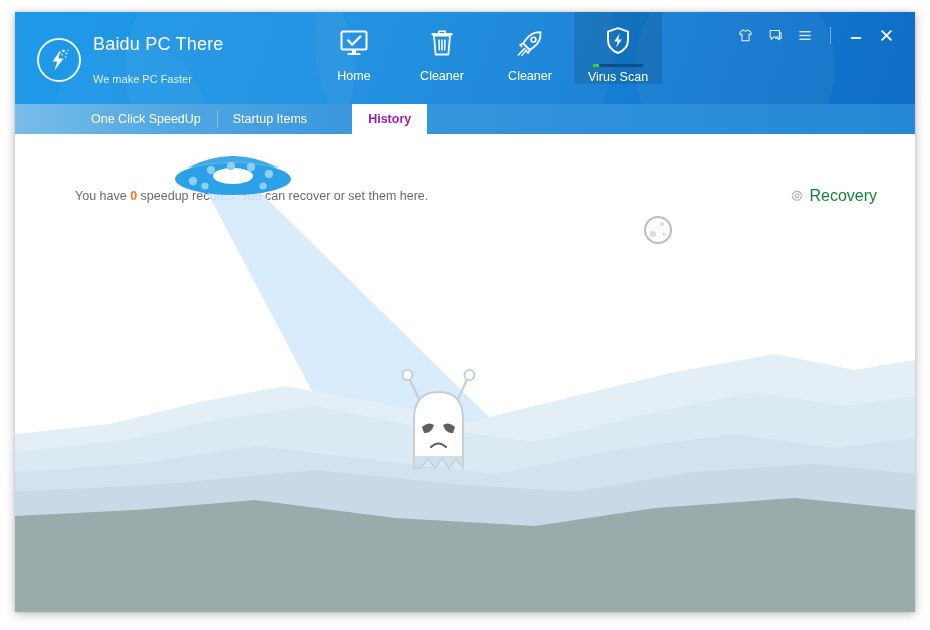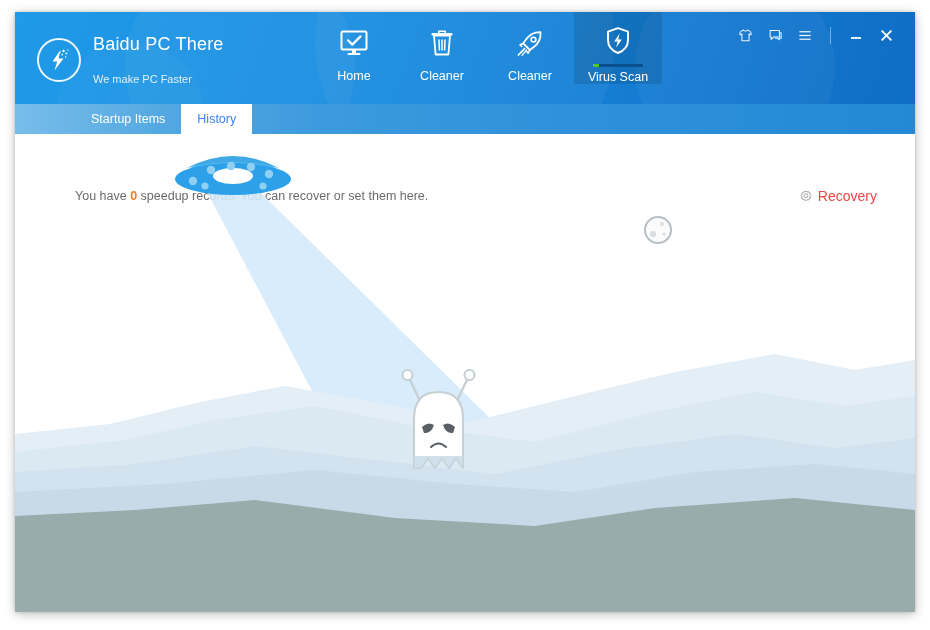--- a/index.html
+++ b/index.html
@@ -140,22 +140,23 @@
     cursor: pointer;
     position: relative;
   }
   .subtab + .subtab::before {
     content: "";
     position: absolute; left: 0; top: 6px; bottom: 6px;
     width: 1px; background: rgba(255,255,255,0.30);
   }
   .subtab.active {
     background: #ffffff;
-    color: #3b82f6;
-    font-weight: normal;
+    color: #a21caf;
+    font-weight: bold;
+    margin-left: 29px;
   }
   .subtab.active::before { display: none; }
 
   
   #content {
     position: relative;
     height: 478px;
     background: #ffffff;
     overflow: hidden;
     text-align: right;
@@ -171,22 +172,22 @@
   #info-text {
     font-size: 12.5px;
     color: #6b6b6b;
   }
   #info-count { color: #f47b20; font-weight: bold; }
   #recovery-link {
     display: flex; align-items: center; gap: 5px;
     cursor: pointer;
   }
   #recovery-label {
-    font-size: 14px;
-    color: #ef4444;
+    font-size: 16px;
+    color: #15803d;
   }
 
   
   #scene {
     position: absolute;
     left: 0; top: 0; right: 0; bottom: 0;
   }
 
   #empty-msg {
     position: absolute;
@@ -320,20 +321,23 @@
         <svg width="17" height="17" viewBox="0 0 16 16">
           <line x1="3.4" y1="3.4" x2="12.6" y2="12.6" stroke="#ffffff" stroke-width="1.8"></line>
           <line x1="12.6" y1="3.4" x2="3.4" y2="12.6" stroke="#ffffff" stroke-width="1.8"></line>
         </svg>
       </div>
 
     </div>
   </div>
 
   <div id="subtab-bar">
+    <div class="subtab">
+      <span>One Click SpeedUp</span>
+    </div>
     <div class="subtab">
       <span>Startup Items</span>
     </div>
     <div class="subtab active">
       <span>History</span>
     </div>
   </div>
 
   <div id="content">
 

